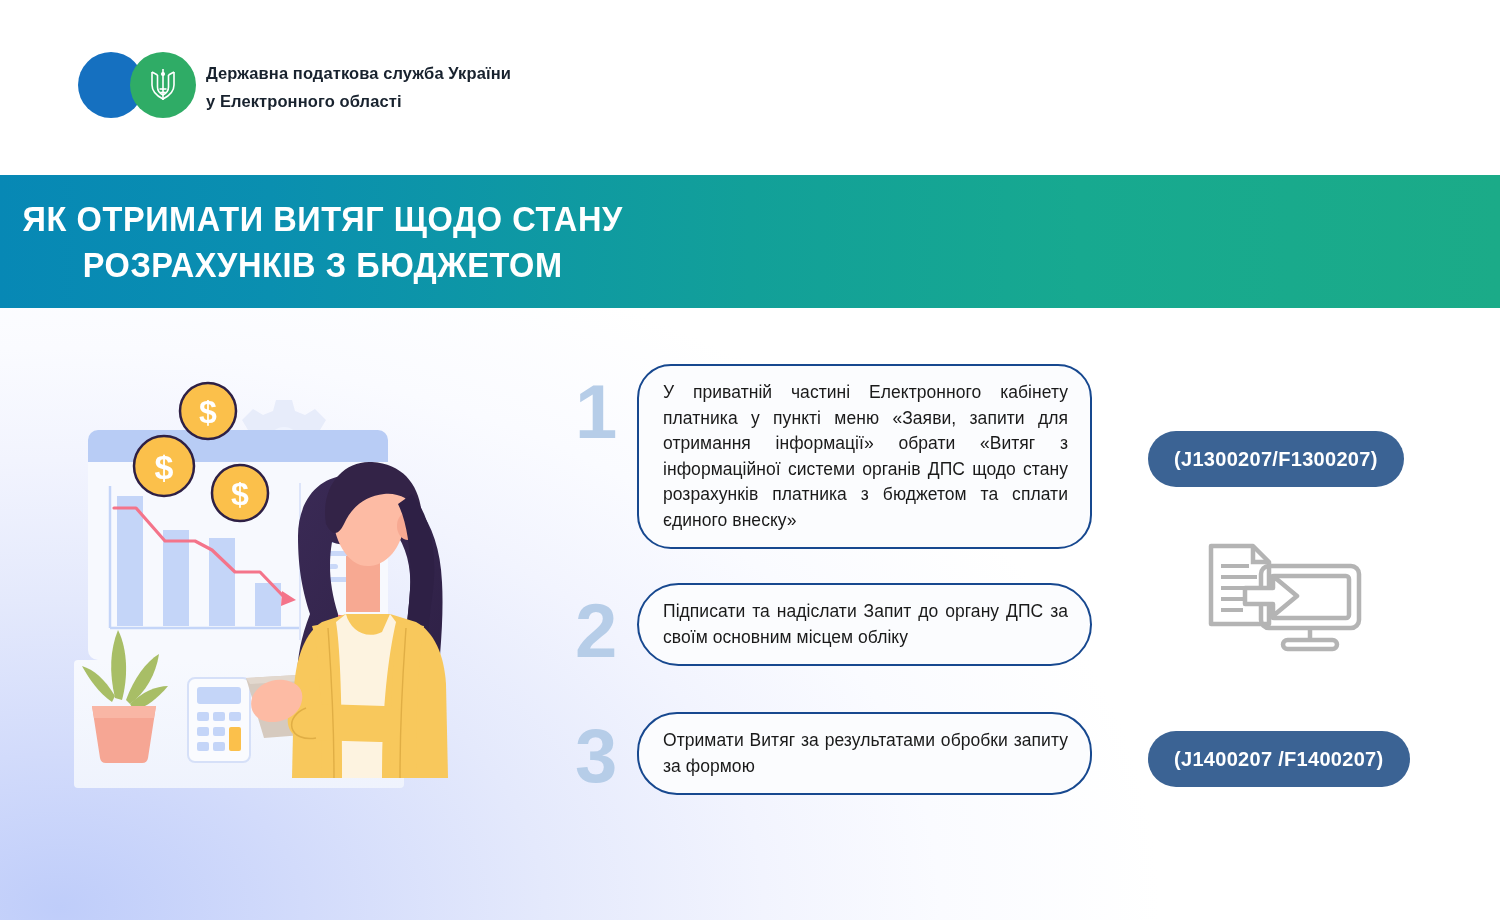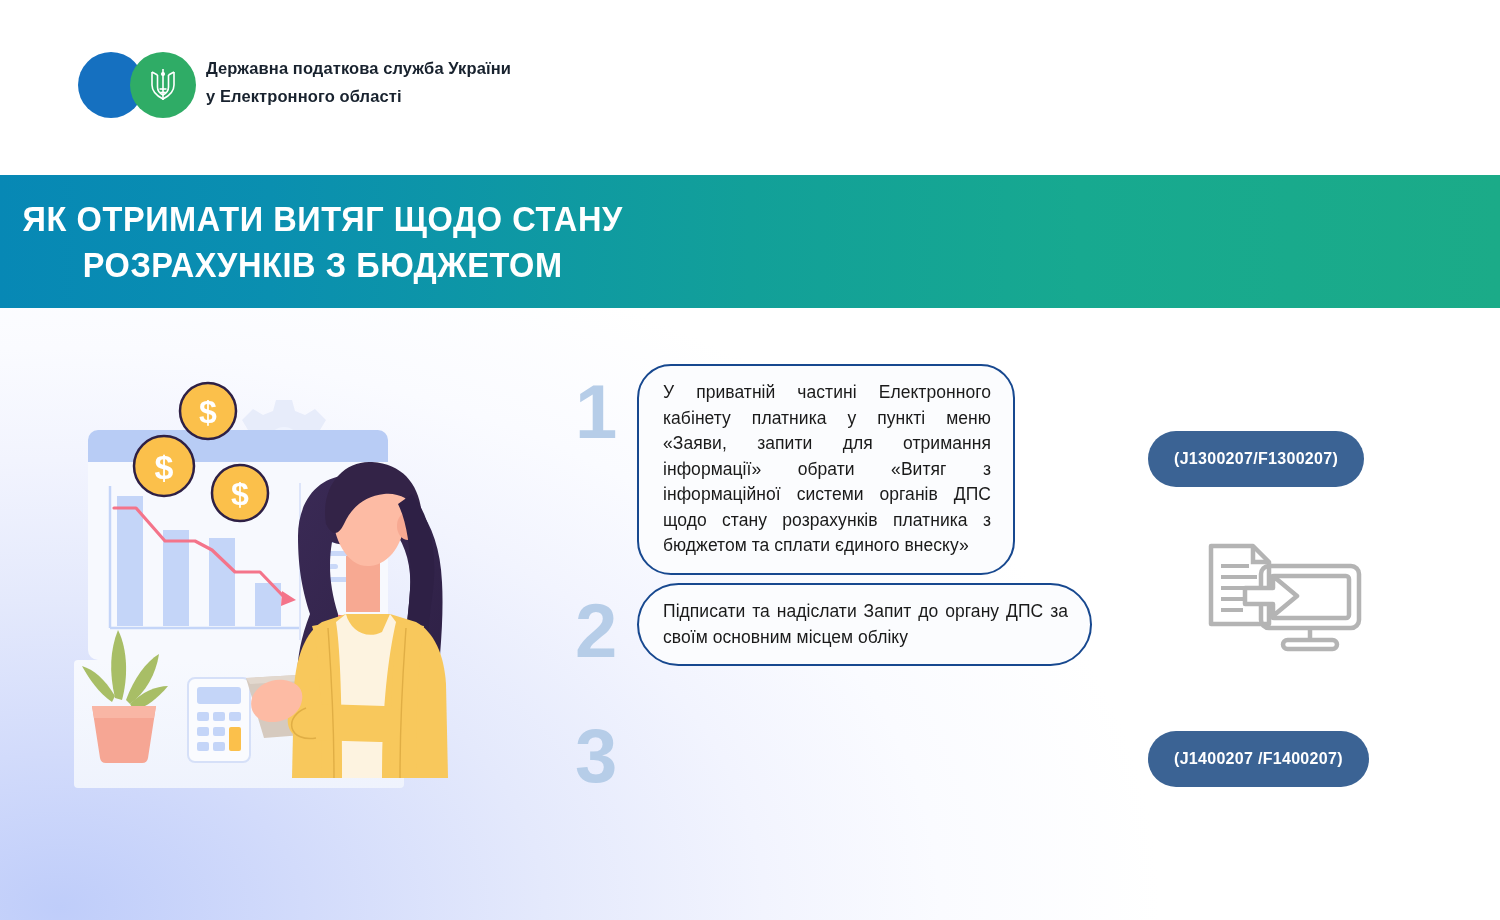--- a/index.html
+++ b/index.html
@@ -25,21 +25,21 @@
   .header {
     position: absolute;
     left: 0; top: 0;
     width: 1500px; height: 175px;
     background: #ffffff;
   }
   .logo-block {
     position: absolute;
     left: 78px; top: 52px;
     display: flex;
-    align-items: flex-start;
+    align-items: center;
   }
   .logo-circles {
     position: relative;
     width: 118px; height: 66px;
     flex: none;
   }
   .circle-blue {
     position: absolute;
     left: 0; top: 0;
     width: 66px; height: 66px;
@@ -142,39 +142,39 @@
     color: #1A1A1A;
     font-size: 17.5px;
     line-height: 25.5px;
     text-align: justify;
     text-align-last: left;
     letter-spacing: 0.05px;
   }
 
   
   #step-1 { left: 575px; top: 56px; }
-  #step-1 .bubble { width: 378px; }
+  #step-1 .bubble { width: 455px; }
   #step-1 .step-num { padding-top: 10px; }
 
   #step-2 { left: 575px; top: 275px; }
   #step-2 .bubble { width: 455px; border-radius: 46px; }
   #step-2 .step-num { padding-top: 10px; }
 
   #step-3 { left: 575px; top: 404px; }
   #step-3 .bubble { width: 455px; border-radius: 40px; }
   #step-3 .step-num { padding-top: 6px; }
 
   
   .badge {
     position: absolute;
     background: #3B6394;
     border-radius: 30px;
     color: #ffffff;
     font-weight: bold;
-    font-size: 16px;
+    font-size: 20px;
     line-height: 24px;
     letter-spacing: 0.3px;
     padding: 16px 26px;
     white-space: nowrap;
     box-sizing: border-box;
   }
   #badge-1 { left: 1148px; top: 123px; }
   #badge-2 { left: 1148px; top: 423px; }
 
   
@@ -366,20 +366,23 @@
 
       <div class="step" id="step-2">
         <div class="step-num">2</div>
         <div class="bubble">
           <div class="bubble-text">Підписати та надіслати Запит до органу ДПС за своїм основним місцем обліку</div>
         </div>
       </div>
 
       <div class="step" id="step-3">
         <div class="step-num">3</div>
+        <div class="bubble">
+          <div class="bubble-text">Отримати Витяг за результатами обробки запиту за формою</div>
+        </div>
       </div>
     </div>
 
     <div class="badge" id="badge-1">(J1300207/F1300207)</div>
     <div class="badge" id="badge-2">(J1400207 /F1400207)</div>
 
     <div class="transfer-icon">
       <svg width="160" height="115" viewBox="0 0 160 115">
         <g stroke="#B4B4B4" fill="none" stroke-width="4.5">
 

